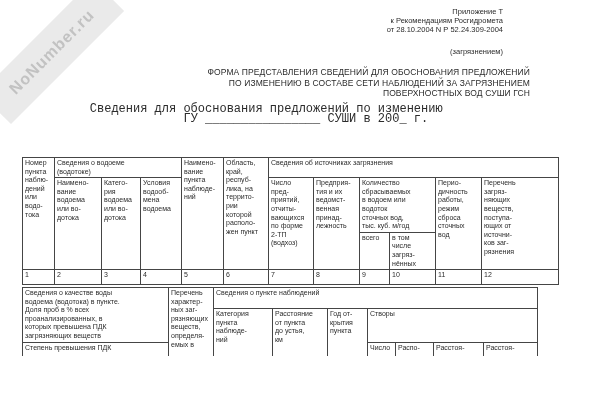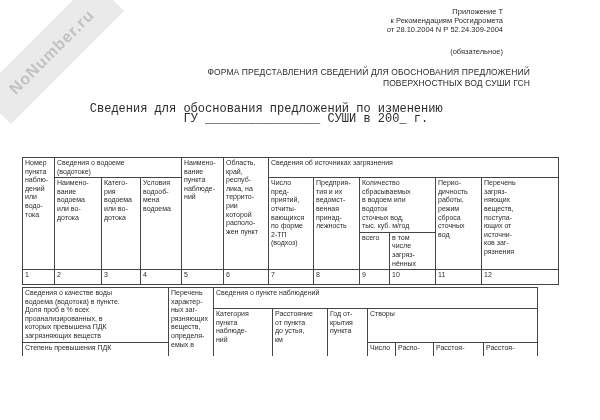--- a/index.html
+++ b/index.html
@@ -45,25 +45,26 @@
 <div class="page">
 
   <div class="wm-band">
     <span class="wm-text">NoNumber.ru</span>
   </div>
 
   <div class="annex">
     <div>Приложение Т</div>
     <div>к Рекомендациям Росгидромета</div>
     <div>от 28.10.2004 N Р 52.24.309-2004</div>
-    <div class="annex-note">(обязательное)</div>
+    <div class="annex-note">(загрязнением)</div>
   </div>
 
   <div class="title">
     <div>ФОРМА ПРЕДСТАВЛЕНИЯ СВЕДЕНИЙ ДЛЯ ОБОСНОВАНИЯ ПРЕДЛОЖЕНИЙ</div>
+    <div>ПО ИЗМЕНЕНИЮ В СОСТАВЕ СЕТИ НАБЛЮДЕНИЙ ЗА ЗАГРЯЗНЕНИЕМ</div>
     <div>ПОВЕРХНОСТНЫХ ВОД СУШИ ГСН</div>
   </div>
 
   <div class="intro">
     <div>    Сведения для обоснования предложений по изменению</div>
     <div>               ГУ ________________ СУШИ в 200_ г.</div>
   </div>
 
   <div class="t1-wrap">
     <table class="t1">

